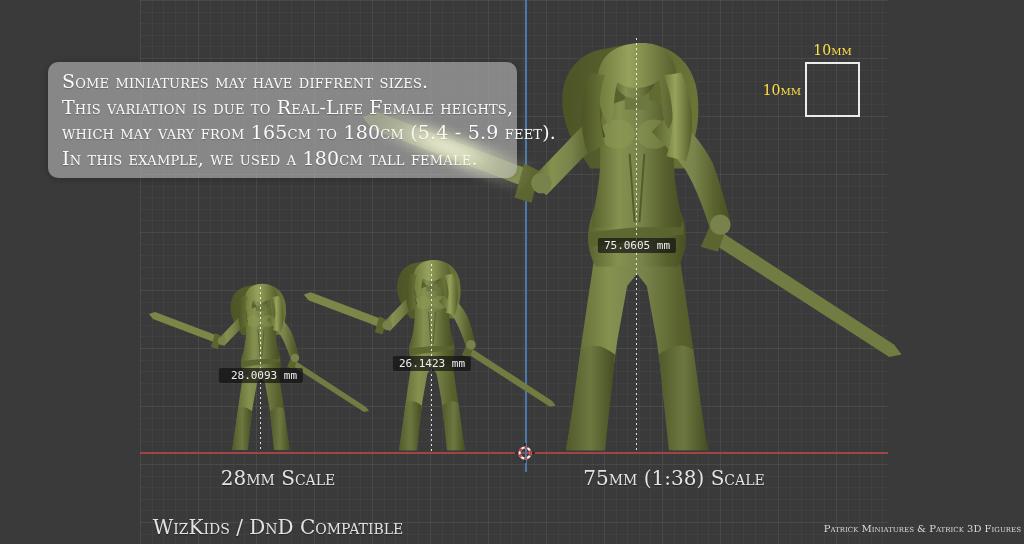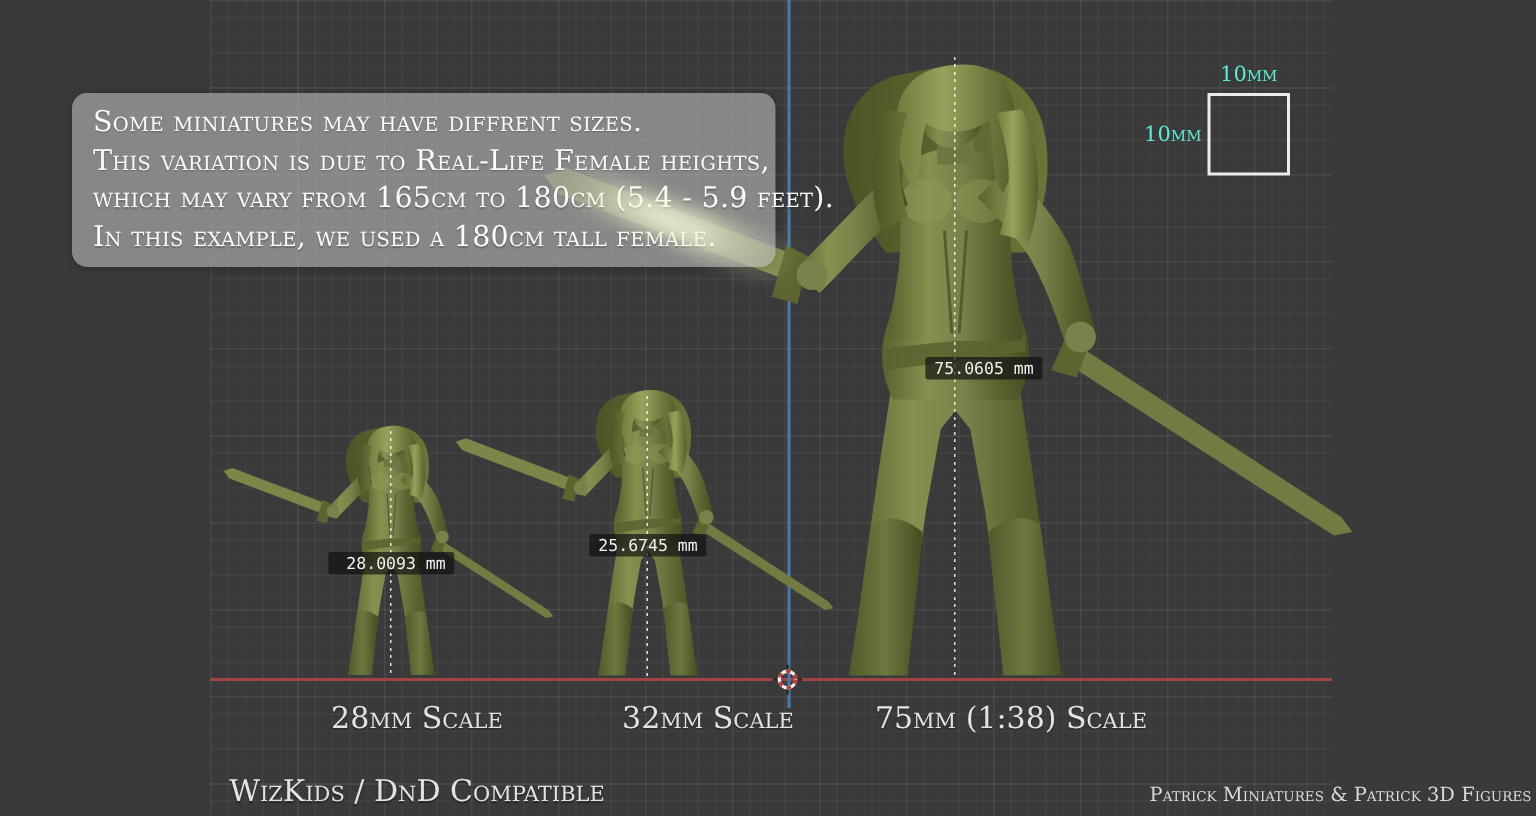--- a/index.html
+++ b/index.html
@@ -21,48 +21,48 @@
   .dotline{width:1px;z-index:3;background-image:repeating-linear-gradient(to bottom,
       rgba(255,255,255,0.85) 0 2px, transparent 2px 5px);}
   #dot-28{left:260px;top:287px;height:165px;}
   #dot-32{left:431px;top:264px;height:188px;}
   #dot-75{left:636px;top:38px;height:414px;}
   .mlabel{z-index:4;transform:translateX(-50%);font-family:"DejaVu Sans Mono", monospace;
       font-size:11px;line-height:13px;color:#efefef;background:rgba(16,16,16,0.68);
       padding:1px 6px;border-radius:2px;white-space:nowrap;}
   #mlabel-28{left:261px;top:368px;padding-left:12px;}
   #mlabel-32{left:432px;top:356px;}
-  #mlabel-75{left:656px;top:238px;}
+  #mlabel-75{left:637px;top:238px;}
   
   #infobox{left:48px;top:62px;width:469px;height:116px;z-index:5;box-sizing:border-box;
       background:rgba(173,173,173,0.68);border-radius:10px;padding:7px 14px;
       box-shadow:0 1px 6px rgba(0,0,0,0.25);}
   #infobox .line{font-variant:small-caps;font-size:19px;line-height:25.5px;color:#fbfbfb;
       letter-spacing:0.2px;white-space:nowrap;text-shadow:0 1px 1px rgba(0,0,0,0.25);}
   
   #beam{left:368px;top:135px;width:168px;height:28px;z-index:6;transform:rotate(21deg);
       filter:blur(5px);pointer-events:none;
       background:
         radial-gradient(closest-side at 45% 50%, rgba(255,255,235,0.75), rgba(255,255,235,0) 70%),
         linear-gradient(to right, rgba(238,243,198,0) 0%, rgba(238,243,198,0.45) 35%,
           rgba(238,243,198,0.55) 60%, rgba(238,243,198,0) 100%);}
   
   #ref-square{left:805px;top:62px;width:55px;height:55px;box-sizing:border-box;
       border:2px solid #ececec;z-index:4;}
-  .ref-label{z-index:4;font-variant:small-caps;font-size:14px;color:#5eead4;}
+  .ref-label{z-index:4;font-variant:small-caps;font-size:14px;color:#fde047;}
   #ref-top{left:805px;top:42px;width:55px;text-align:center;}
   #ref-side{left:746px;top:82px;width:55px;text-align:right;}
   
   .caption{z-index:4;font-variant:small-caps;color:#e3e3e3;text-align:center;
       font-size:20px;white-space:nowrap;text-shadow:0 1px 1px rgba(0,0,0,0.4);}
   #cap-28{left:178px;top:466px;width:200px;}
   #cap-28b{left:128px;top:491px;width:300px;margin-top:24px;}
   #cap-32{left:372px;top:466px;width:200px;}
   #cap-75{left:574px;top:466px;width:200px;}
-  #watermark{right:3px;top:523px;z-index:4;font-variant:small-caps;font-size:13px;
+  #watermark{right:3px;top:523px;z-index:4;font-variant:small-caps;font-size:10px;
       color:#dadada;white-space:nowrap;}
 </style>
 </head>
 <body>
 
 <div id="stage">
 
   <div id="grid" class="abs"></div>
   <div id="axis-x" class="abs"></div>
   <div id="axis-z" class="abs"></div>
@@ -147,26 +147,25 @@
     <div class="line">In this example, we used a 180cm tall female.</div>
   </div>
 
   <div id="beam" class="abs"></div>
 
   <div id="dot-28" class="abs dotline"></div>
   <div id="dot-32" class="abs dotline"></div>
   <div id="dot-75" class="abs dotline"></div>
 
   <div id="mlabel-28" class="abs mlabel">28.0093 mm</div>
-  <div id="mlabel-32" class="abs mlabel">25.6745 mm</div>
+  <div id="mlabel-32" class="abs mlabel">26.1423 mm</div>
   <div id="mlabel-75" class="abs mlabel">75.0605 mm</div>
 
   <div id="ref-square" class="abs"></div>
   <div id="ref-top" class="abs ref-label">10mm</div>
   <div id="ref-side" class="abs ref-label">10mm</div>
 
   <div id="cap-28" class="abs caption">28mm Scale</div>
   <div id="cap-28b" class="abs caption">WizKids / DnD Compatible</div>
-  <div id="cap-32" class="abs caption">32mm Scale</div>
   <div id="cap-75" class="abs caption">75mm (1:38) Scale</div>
 
   <div id="watermark" class="abs">Patrick Miniatures &amp; Patrick 3D Figures</div>
 </div>
 
 </body></html>

